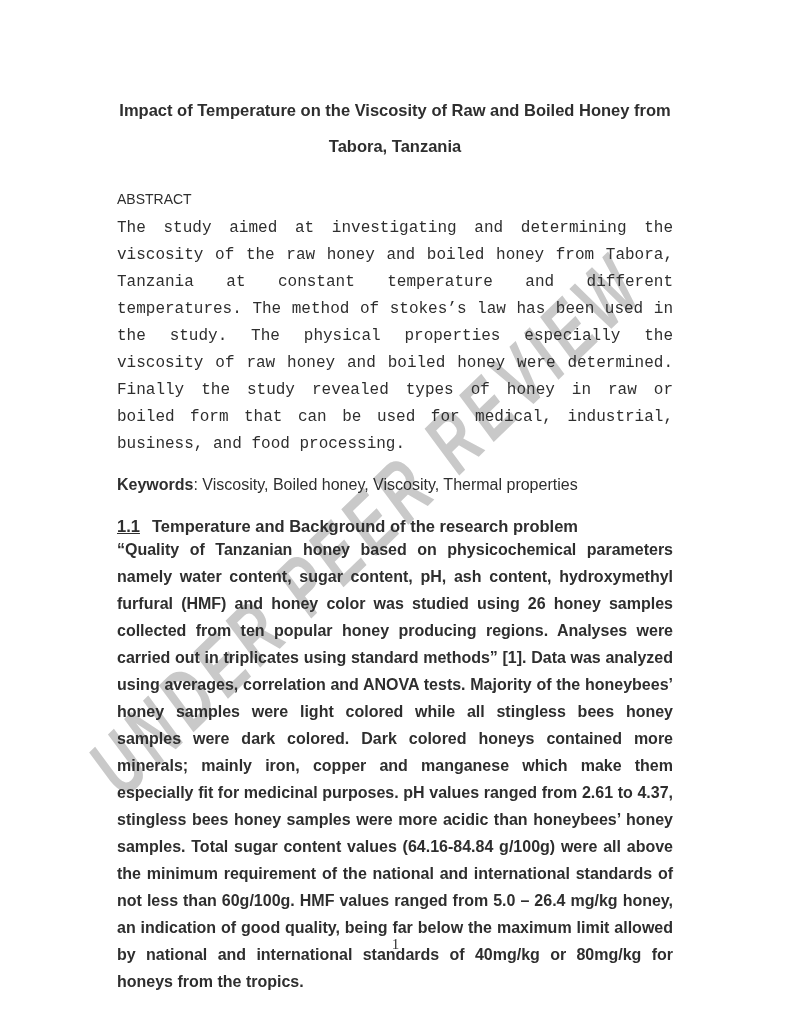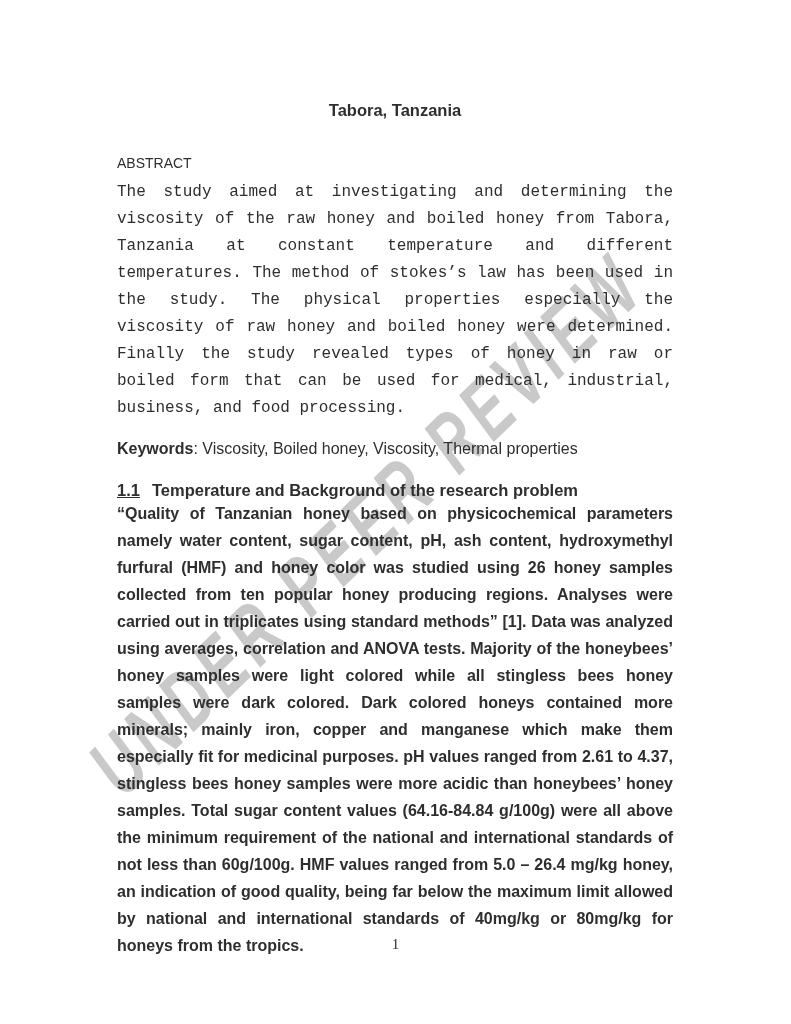--- a/index.html
+++ b/index.html
@@ -95,20 +95,21 @@
 </head>
 <body>
 
 <div class="page">
 
   <div class="watermark">UNDER PEER REVIEW</div>
 
   <div class="content">
 
     <h1 class="doc-title">
+      <div>Impact of Temperature on the Viscosity of Raw and Boiled Honey from</div>
       <div>Tabora, Tanzania</div>
     </h1>
 
     <h2 class="abstract-heading">ABSTRACT</h2>
 
     <p class="abstract-text">The study aimed at investigating and determining the viscosity of the raw honey and boiled honey from Tabora, Tanzania at constant temperature and different temperatures. The method of stokes’s law has been used in the study. The physical properties especially the viscosity of raw honey and boiled honey were determined. Finally the study revealed types of honey in raw or boiled form that can be used for medical, industrial, business, and food processing.</p>
 
     <p class="keywords">
       <span class="kw-label">Keywords</span><span>: Viscosity, Boiled honey, Viscosity, Thermal properties</span>
     </p>

